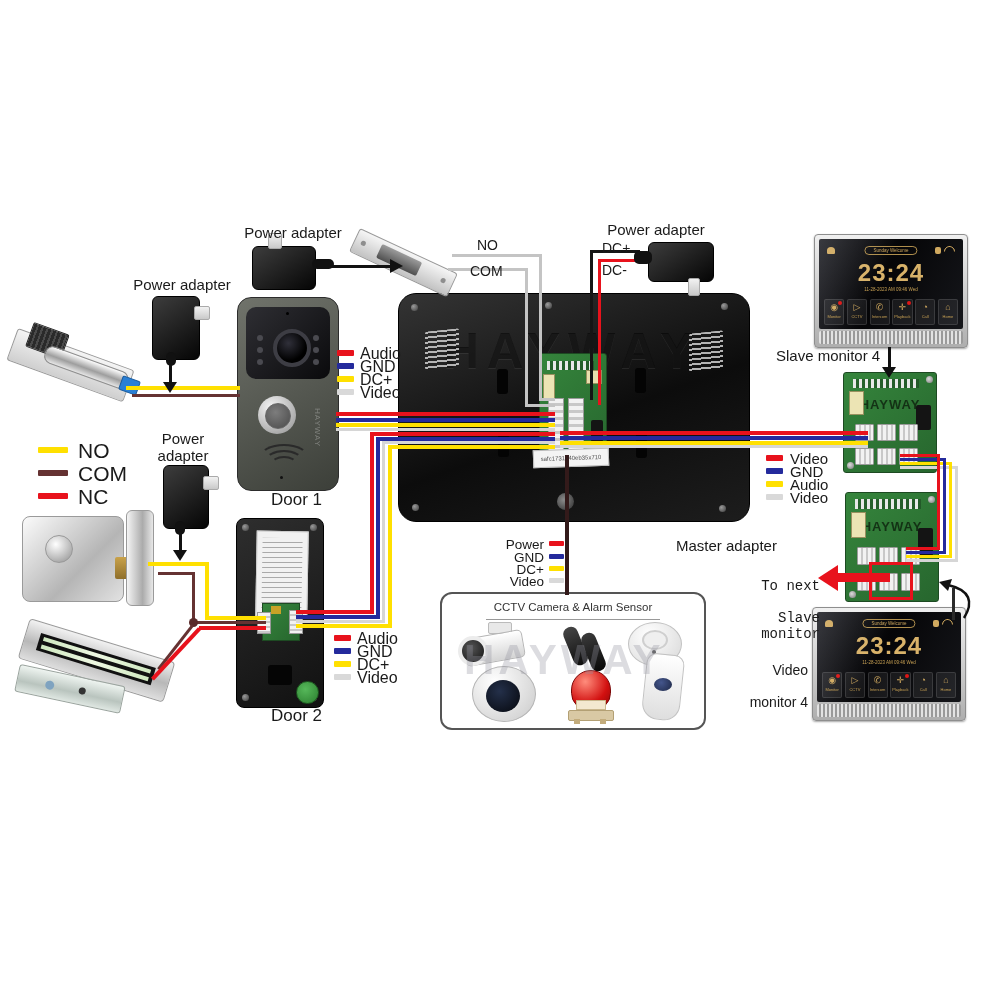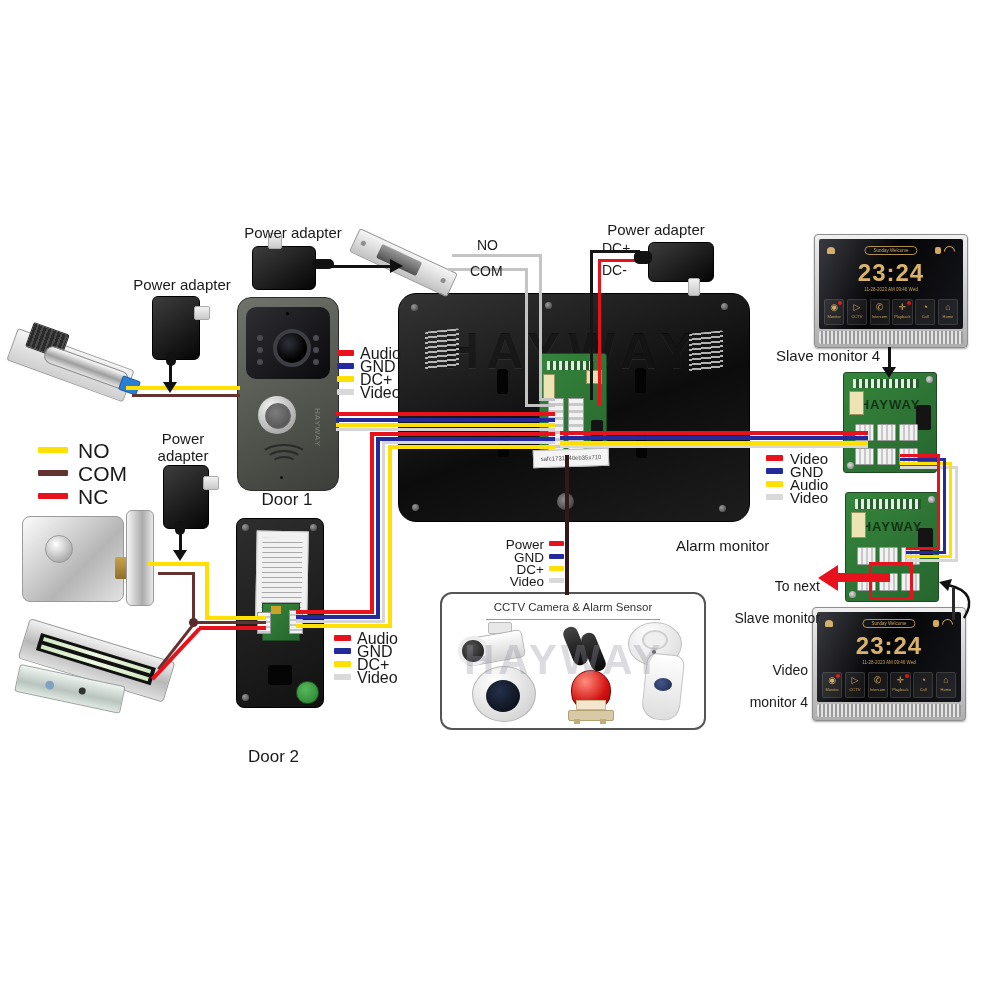--- a/index.html
+++ b/index.html
@@ -433,24 +433,24 @@
 
   <div class="lbl" style="left:218px;top:224px;width:150px;text-align:center;font-size:15px;">Power adapter</div>
   <div class="lbl" style="left:124px;top:276px;width:116px;text-align:center;font-size:15px;">Power adapter</div>
   <div class="lbl" style="left:146px;top:430px;width:74px;text-align:center;font-size:15px;">Power adapter</div>
   <div class="lbl" style="left:596px;top:221px;width:120px;text-align:center;font-size:15px;">Power adapter</div>
   <div class="lbl" style="left:477px;top:237px;font-size:14px;">NO</div>
   <div class="lbl" style="left:470px;top:263px;font-size:14px;">COM</div>
   <div class="lbl" style="left:602px;top:240px;font-size:14px;">DC+</div>
   <div class="lbl" style="left:602px;top:262px;font-size:14px;">DC-</div>
   <div class="lbl" style="left:776px;top:347px;font-size:15px;">Slave monitor 4</div>
-  <div class="lbl" style="left:252px;top:490px;width:70px;text-align:center;font-size:17px;">Door 1</div>
-  <div class="lbl" style="left:248px;top:706px;width:74px;text-align:left;font-size:17px;margin-top:41px;">Door 2</div>
-  <div class="lbl" style="left:676px;top:537px;font-size:15px;">Alarm monitor</div>
-  <div class="lbl" style="left:726px;top:562px;width:94px;text-align:right;font-size:14px;">
+  <div class="lbl" style="left:252px;top:490px;width:70px;text-align:right;font-size:17px;">Door 1</div>
+  <div class="lbl" style="left:248px;top:706px;width:74px;text-align:right;font-size:17px;">Door 2</div>
+  <div class="lbl" style="left:676px;top:537px;font-size:15px;">Master adapter</div>
+  <div class="lbl" style="left:726px;top:562px;width:94px;text-align:right;font-size:14px;font-family:Liberation Mono, monospace;">
     <span>To next</span><br>
     <span>Slave monitor</span>
   </div>
   <div class="lbl" style="left:736px;top:646px;width:72px;text-align:right;font-size:14px;">
     <span>Video</span><br>
     <span>monitor 4</span>
   </div>
 
   <div>
     <div class="bar" style="left:38px;top:447px;width:30px;height:6px;background:#ffe000;"></div>

